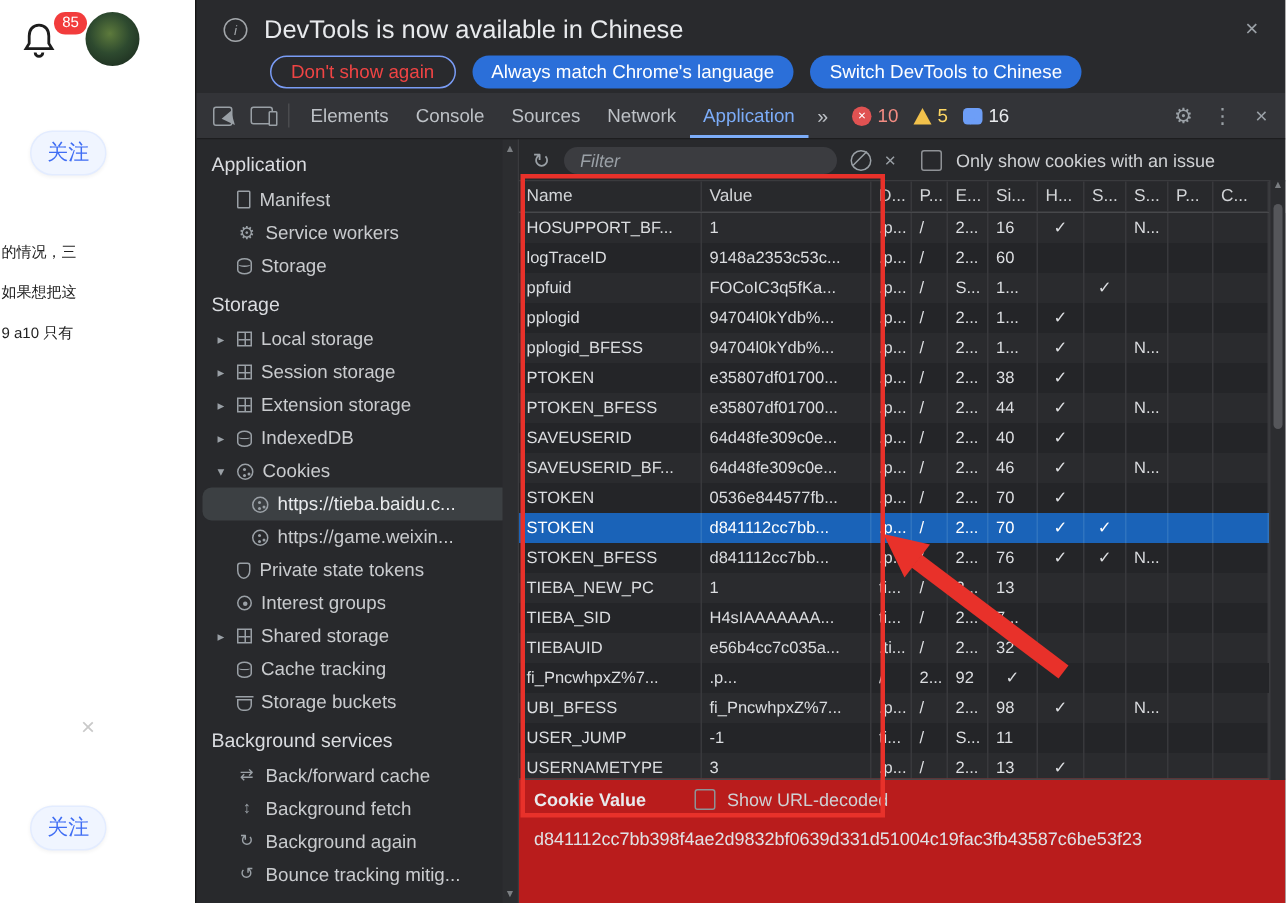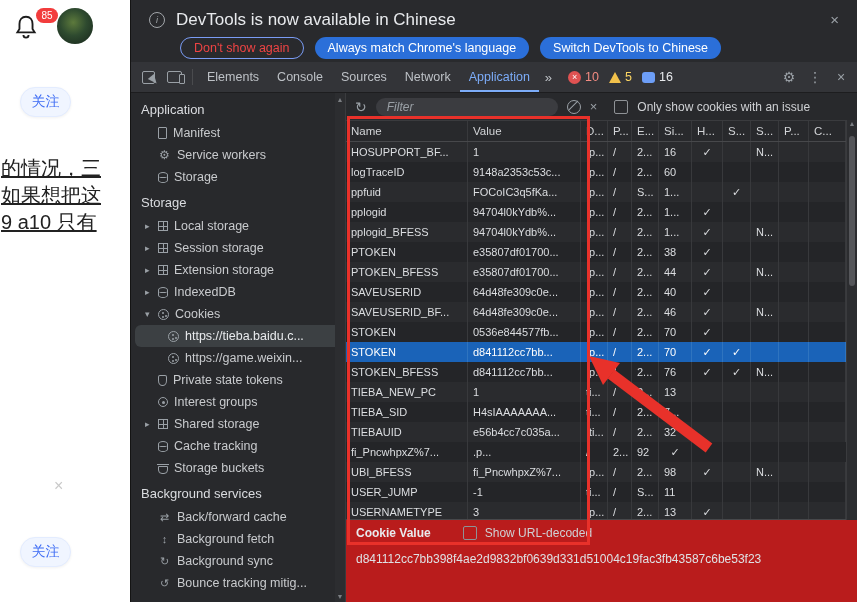--- a/index.html
+++ b/index.html
@@ -10,21 +10,21 @@
   .webpage{position:absolute;left:0;top:0;width:130px;height:602px;background:#fff;}
   .bell-wrap{position:absolute;left:12px;top:12px;width:44px;height:36px;}
   .badge{position:absolute;left:24px;top:-4px;min-width:22px;height:15px;background:#f23c3c;
          border-radius:8px;color:#fff;font-size:10px;line-height:15px;text-align:center;padding:0 3px;box-sizing:border-box;}
   .avatar{position:absolute;left:57px;top:8px;width:36px;height:36px;border-radius:50%;
           background:radial-gradient(circle at 45% 40%, #5d7a3c 0%, #2e4a2f 45%, #16231a 100%);}
   .follow-btn{position:absolute;left:20px;width:49px;height:28px;background:#f0f5ff;color:#3f6df4;
               font-size:14px;border:1px solid #e3ecff;border-radius:15px;display:flex;align-items:center;
               justify-content:center;box-shadow:0 1px 3px rgba(0,0,0,.06);} 
   .follow-top{top:87px;} .follow-bottom{top:537px;}
-  .page-lines{position:absolute;left:1px;top:155px;color:#222;font-size:20px;line-height:27px;white-space:nowrap;text-decoration:underline;}
+  .page-lines{position:absolute;left:1px;top:155px;color:#222;font-size:10px;line-height:27px;white-space:nowrap;}
   .page-close{position:absolute;left:54px;top:477px;color:#c9c9c9;font-size:16px;}
 
   
   .devtools{position:absolute;left:130px;top:0;width:727px;height:602px;background:#242528;
             border-left:1px solid #141414;color:#dcdee1;box-sizing:border-box;}
 
   
   .banner{height:62px;background:#292a2d;position:relative;}
   .banner-row1{display:flex;align-items:center;padding:10px 14px 0 18px;}
   .info-icon{width:14px;height:14px;border-radius:50%;border:1.5px solid #a3a7ab;position:relative;flex:none;}
@@ -312,21 +312,21 @@
               <span class="sb-label">Back/forward cache</span>
             </div>
             <div class="sb-item">
               <span class="sb-arrow"></span>
               <span class="ico ico-fetch-icon"></span>
               <span class="sb-label">Background fetch</span>
             </div>
             <div class="sb-item">
               <span class="sb-arrow"></span>
               <span class="ico ico-sync-icon"></span>
-              <span class="sb-label">Background sync</span>
+              <span class="sb-label">Background again</span>
             </div>
             <div class="sb-item">
               <span class="sb-arrow"></span>
               <span class="ico ico-bounce-icon"></span>
               <span class="sb-label">Bounce tracking mitig...</span>
             </div>
           </div>
         <div class="sb-scroll">
           <span>▲</span>
           <span>▼</span>

